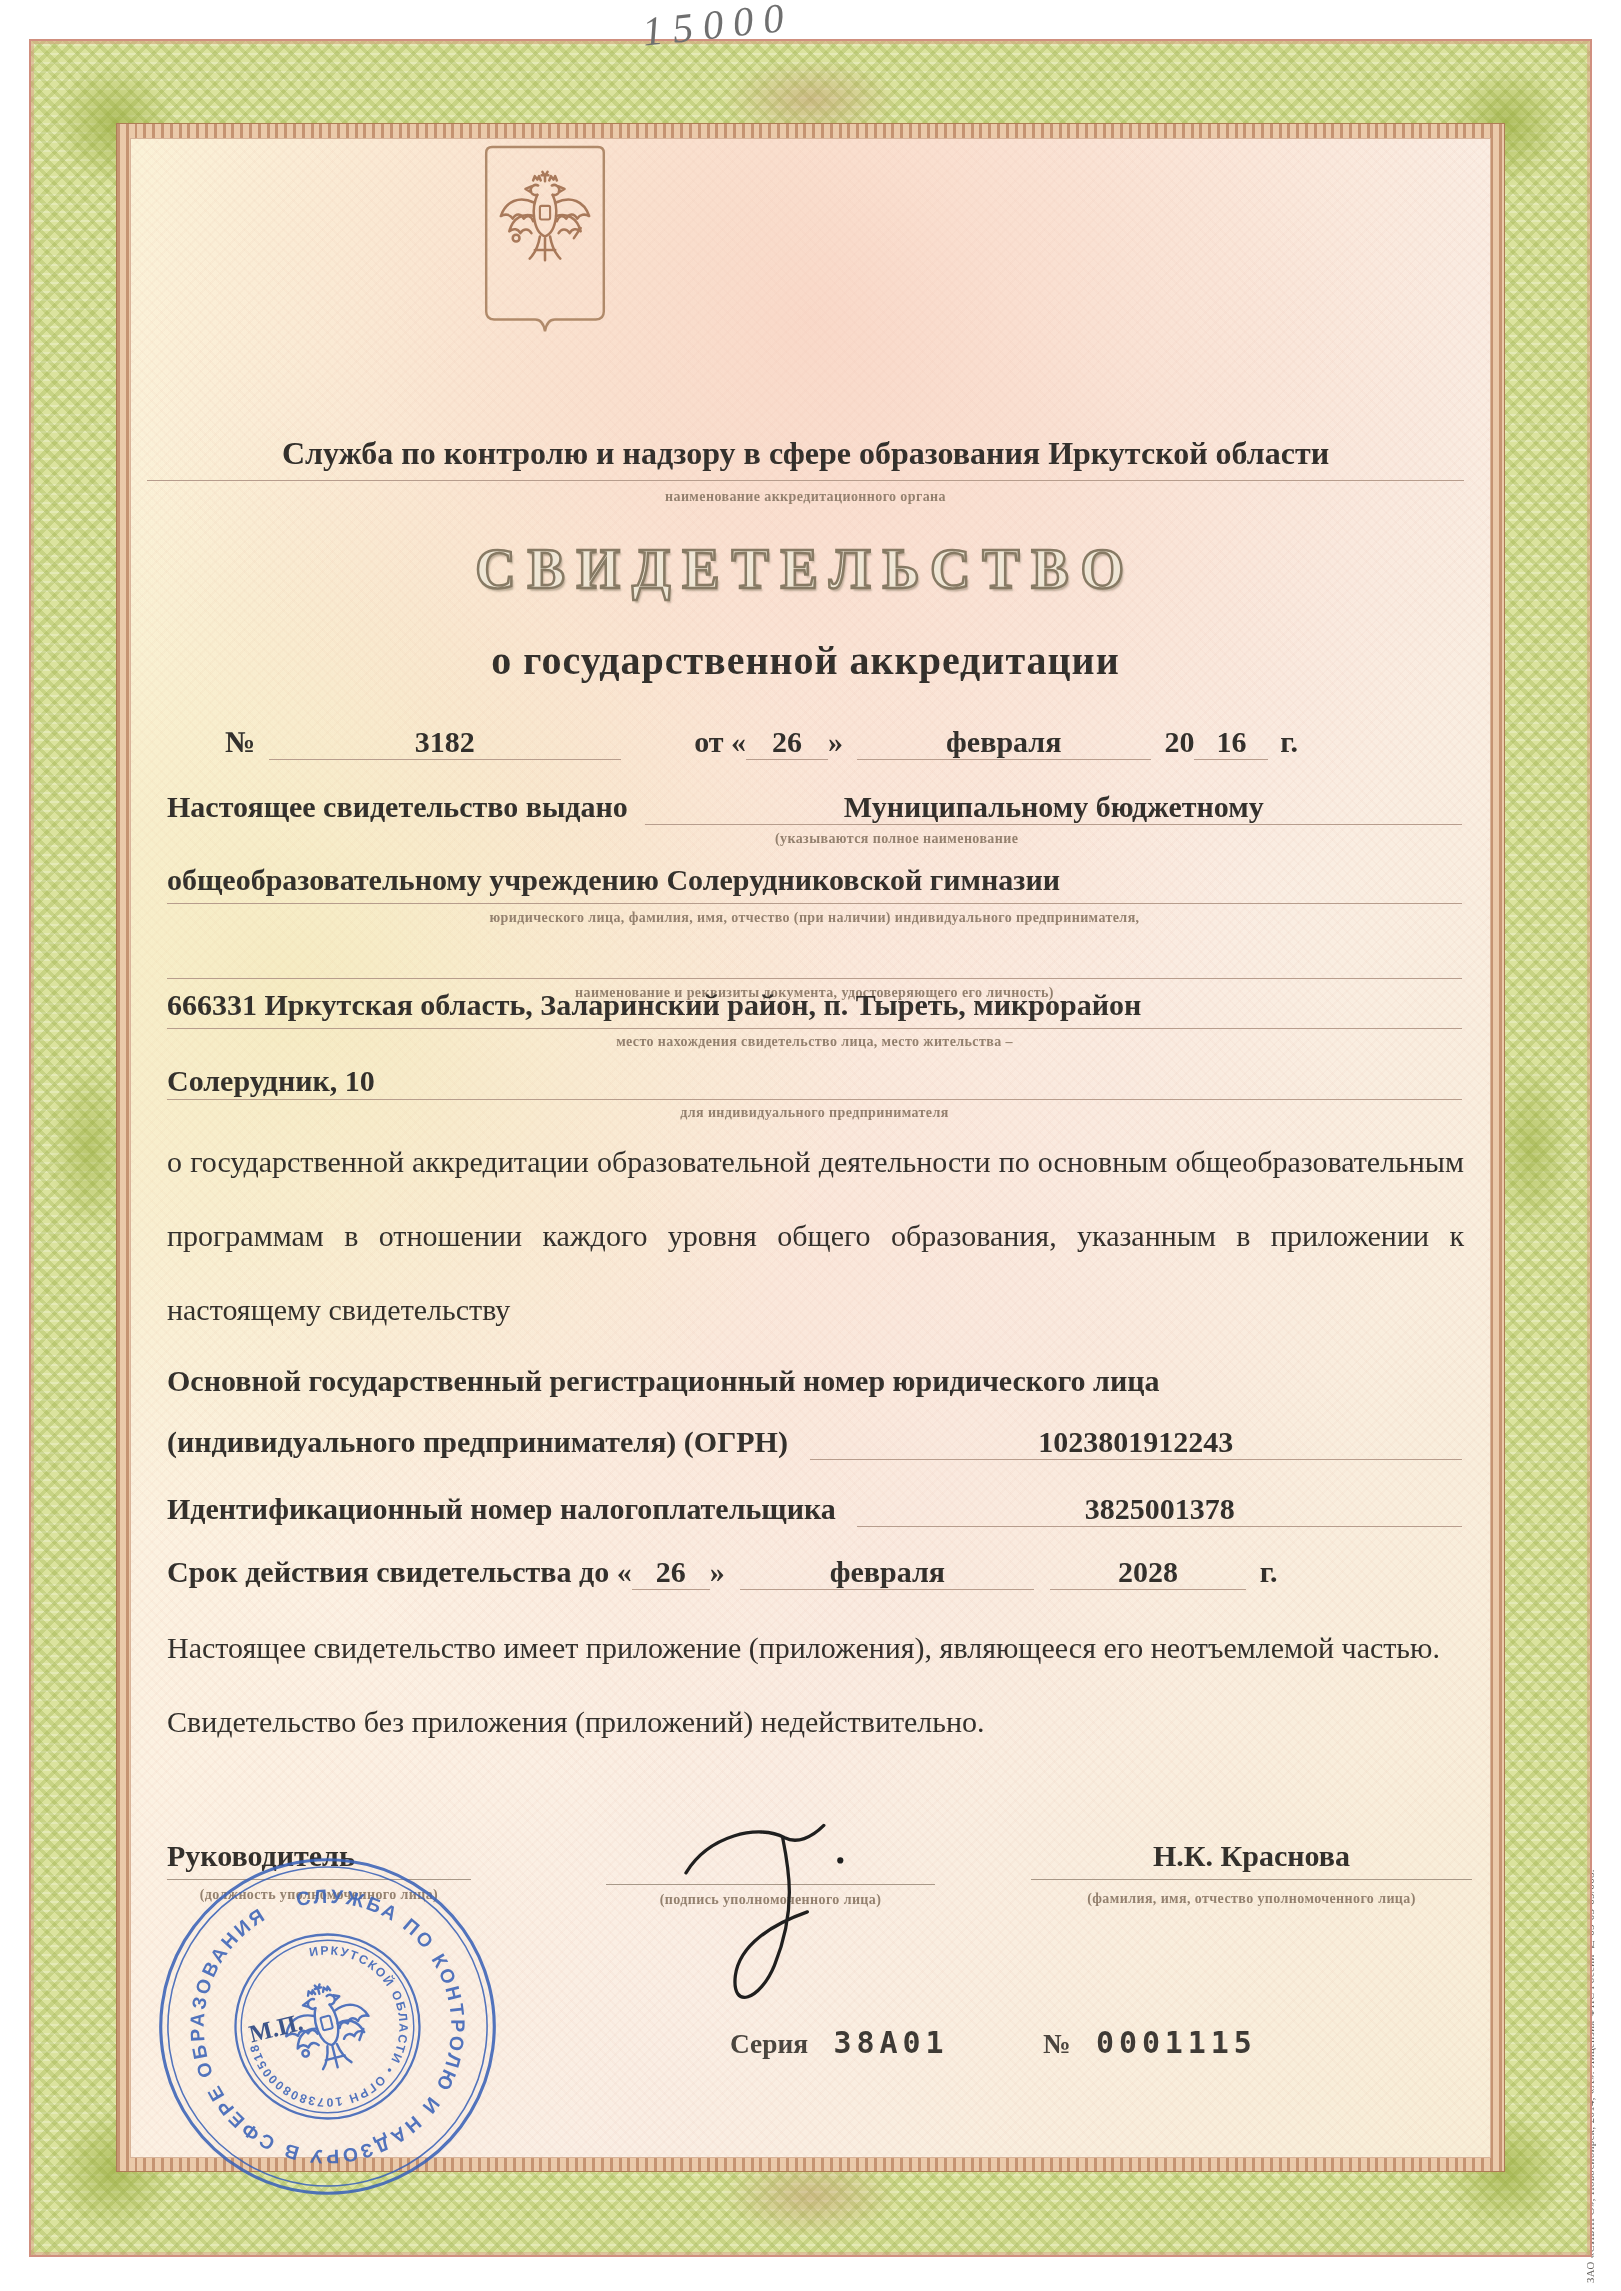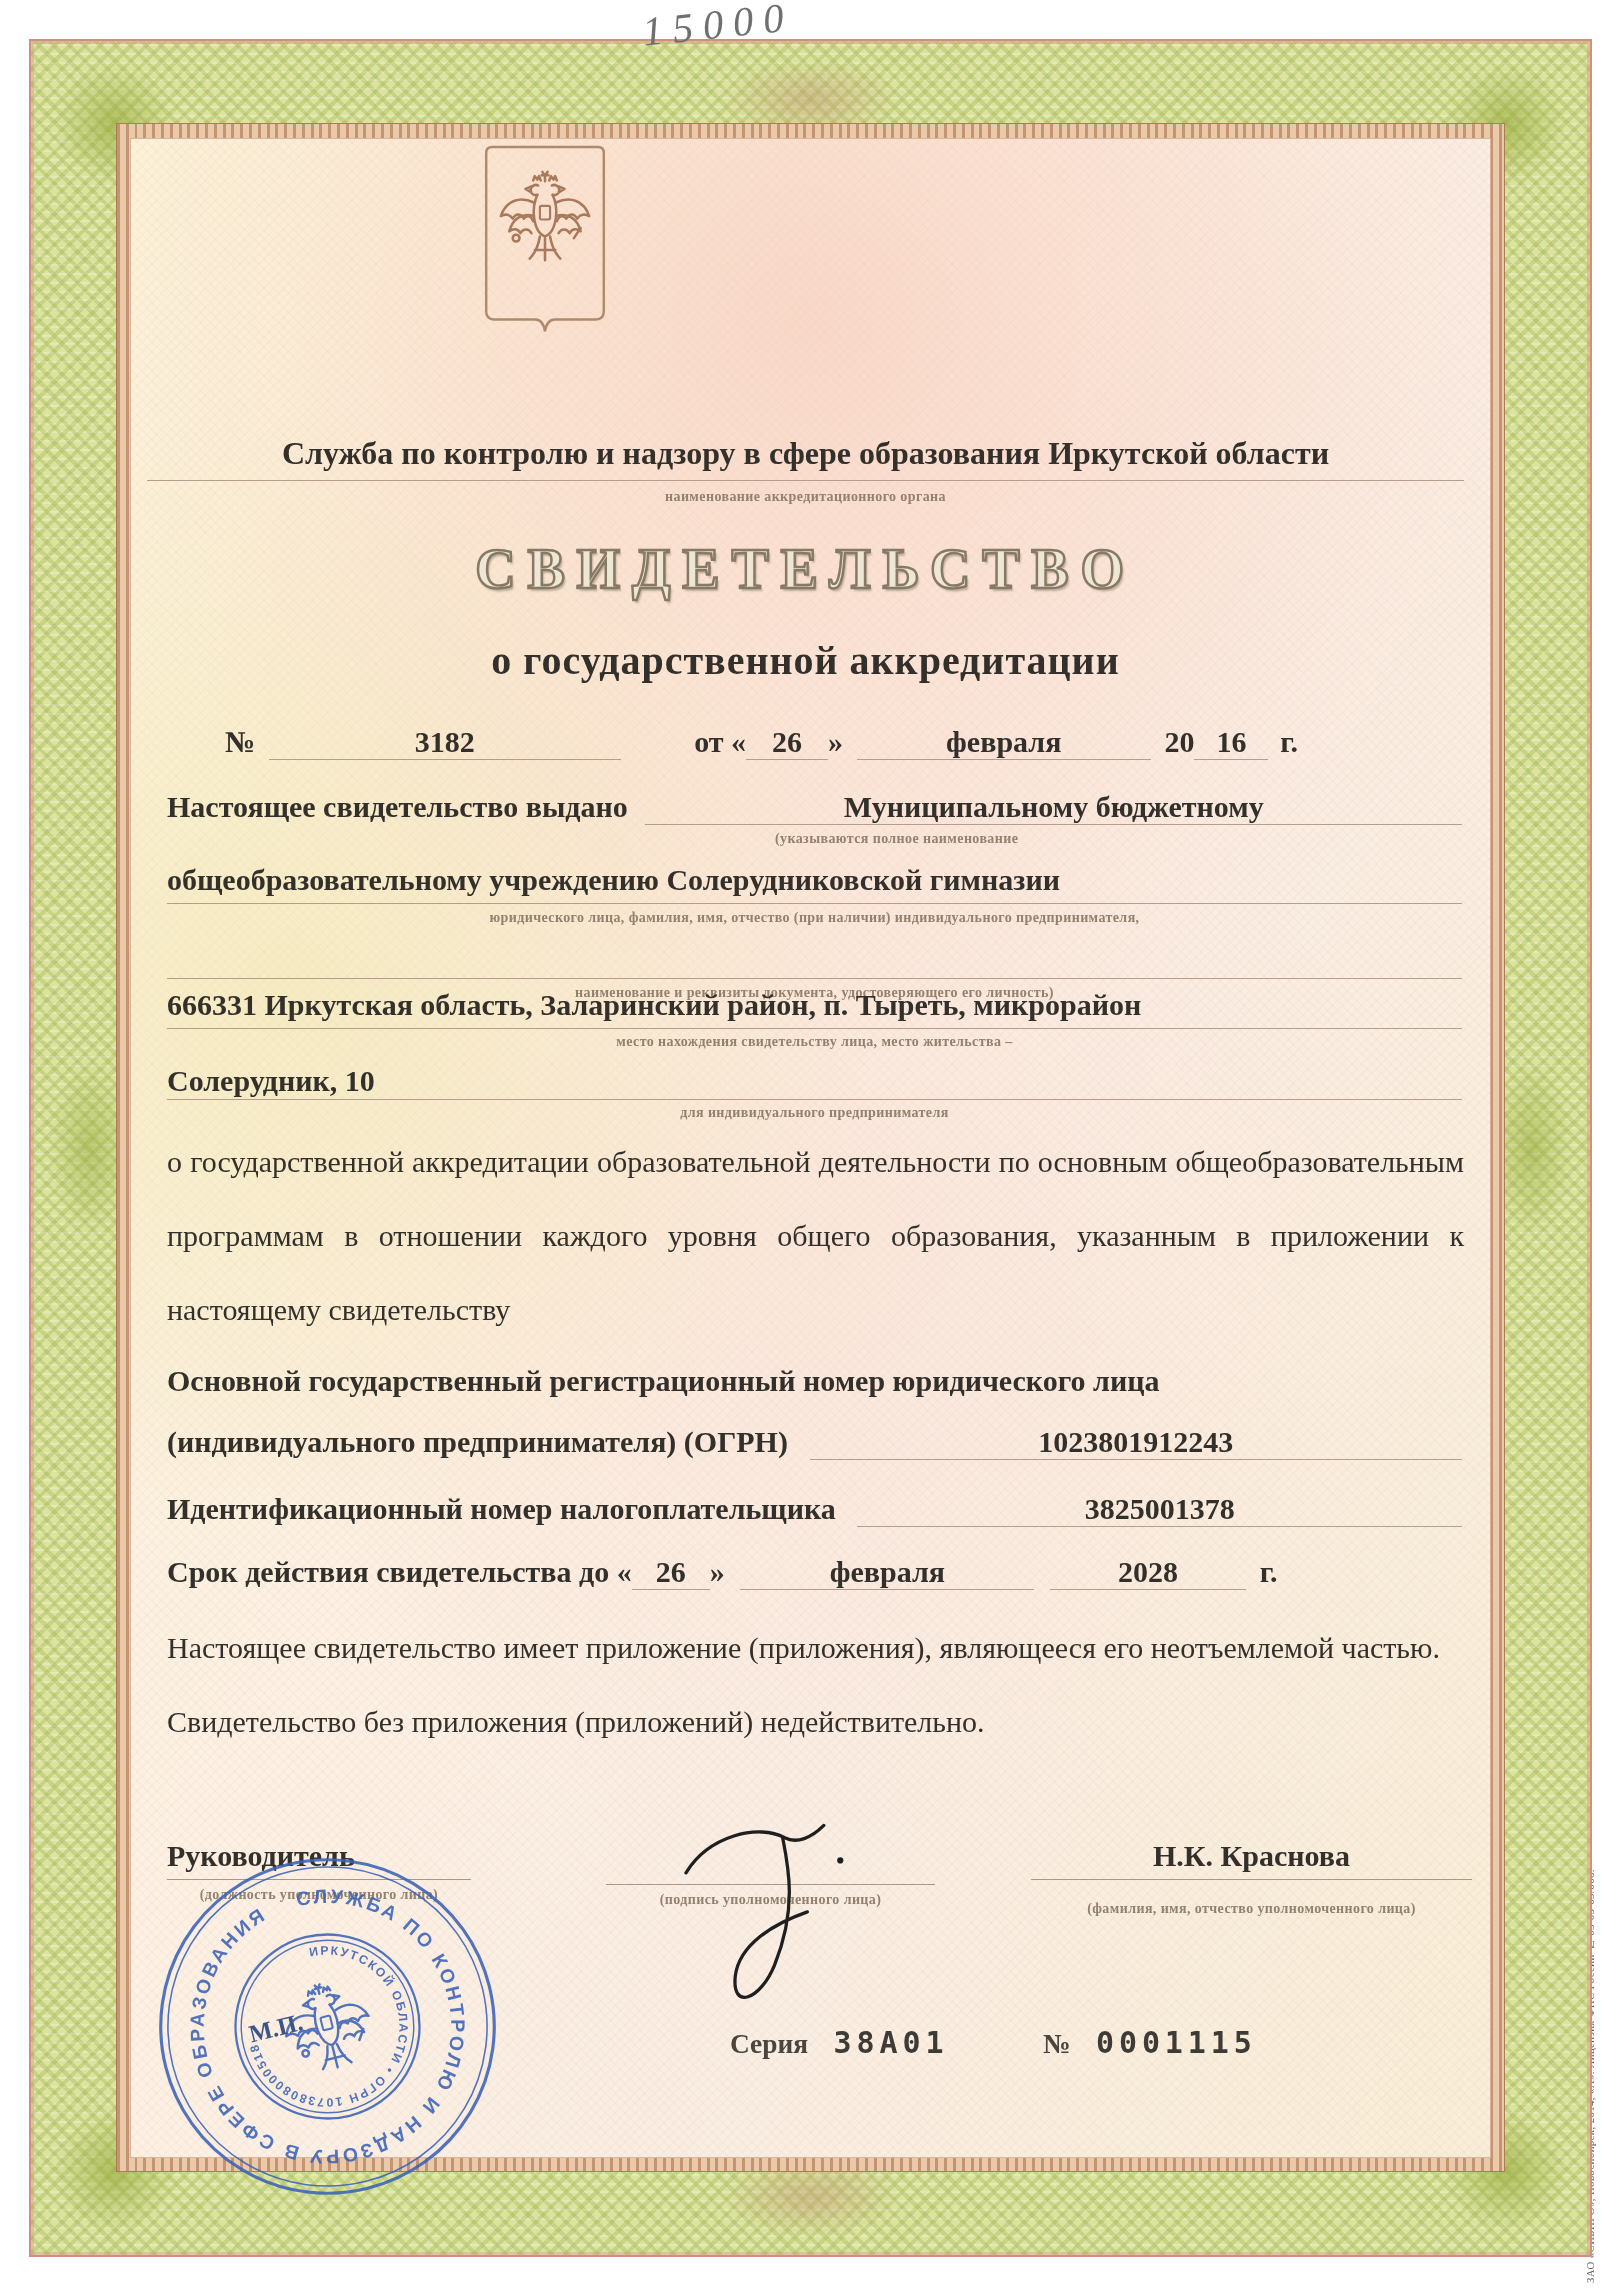--- a/index.html
+++ b/index.html
@@ -176,21 +176,21 @@
       <div class="cap center" style="margin-top:3.9px">юридического лица, фамилия, имя, отчество (при наличии) индивидуального предпринимателя,</div>
     </div>
 
     <div class="row" style="left:167px;right:159px;top:949px">
       <div class="uline" style="height:29px"></div>
       <div class="cap center" style="margin-top:3.9px">наименование и реквизиты документа, удостоверяющего его личность)</div>
     </div>
 
     <div class="row" style="left:167px;right:159px;top:988px">
       <div class="bigline uline" style="padding-bottom:5.9px">666331 Иркутская область, Заларинский район, п. Тыреть, микрорайон</div>
-      <div class="cap center" style="margin-top:2.9px">место нахождения свидетельству лица, место жительства –</div>
+      <div class="cap center" style="margin-top:2.9px">место нахождения свидетельство лица, место жительства –</div>
     </div>
 
     <div class="row" style="left:167px;right:159px;top:1064px">
       <div class="bigline uline" style="padding-bottom:1px">Солерудник, 10</div>
       <div class="cap center" style="margin-top:2.9px">для индивидуального предпринимателя</div>
     </div>
 
     <div class="row para" style="top:1125px">о государственной аккредитации образовательной деятельности по основным общеобразовательным программам в отношении каждого уровня общего образования, указанным в приложении к настоящему свидетельству</div>
 
     <div class="row" style="left:167px;right:159px;top:1364px">
@@ -225,21 +225,21 @@
 
     <div class="sigcol" style="left:606px;top:1839px;width:329px">
       <div style="height:39px"></div>
       <div class="sigline"></div>
       <div class="cap center" style="margin-top:4.9px">(подпись уполномоченного лица)</div>
     </div>
 
     <div class="sigcol" style="left:1031px;top:1839px;width:441px">
       <div class="bigline center">Н.К. Краснова</div>
       <div class="sigline"></div>
-      <div class="cap center" style="margin-top:19px">(фамилия, имя, отчество уполномоченного лица)</div>
+      <div class="cap center" style="margin-top:9px">(фамилия, имя, отчество уполномоченного лица)</div>
     </div>
 
     <div class="row series-row">
       <span class="series-label">Серия</span>
       <span class="stencil">38А01</span>
       <span class="series-label" style="margin-left:69px">№</span>
       <span class="stencil">0001115</span>
     </div>
   </div>
 

